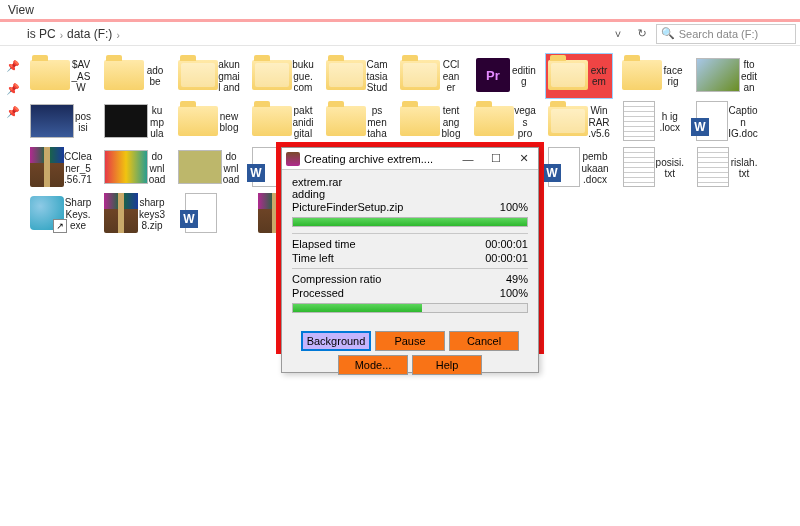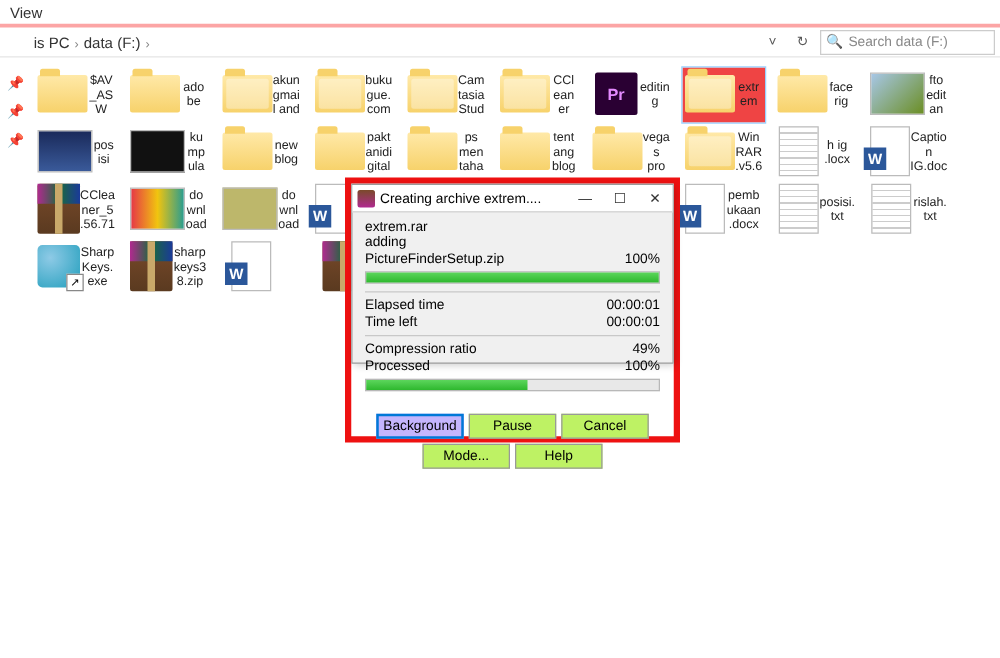--- a/index.html
+++ b/index.html
@@ -31,32 +31,32 @@
 .rar { width:34px; height:40px; background:linear-gradient(#7a4a2a,#5a3a20); border-radius:2px; position:relative; }
 .rar:before{content:"";position:absolute;top:0;left:0;right:0;height:16px;background:linear-gradient(90deg,#b02a8f,#1a6a3a,#1a3a9a);}
 .rar:after{content:"";position:absolute;left:14px;top:0;bottom:0;width:6px;background:#c9a96a;}
 .exe { width:34px;height:34px;background:radial-gradient(circle at 30% 30%,#8ecae6,#219ebc);border-radius:4px;position:relative;}
 .exe:after{content:"↗";position:absolute;right:-3px;bottom:-3px;width:12px;height:12px;background:#fff;border:1px solid #888;font-size:9px;display:flex;align-items:center;justify-content:center;}
 .img { width:44px; height:34px; border:1px solid #bbb; background:#ddd center/cover; }
 .pr { width:34px;height:34px;background:#2a0033;color:#e48aff;display:flex;align-items:center;justify-content:center;font-weight:bold;font-size:13px;border-radius:2px;}
 
 
 .redframe { position:absolute; left:276px; top:142px; width:268px; height:212px; border:5px solid #ee1111; z-index:5; pointer-events:none;}
-.dialog { position:absolute; left:281px; top:147px; width:258px; height:144px; background:#f0f0f0; border:1px solid #9a9a9a; z-index:6; box-shadow:2px 2px 6px rgba(0,0,0,.2); font-size:11px; }
+.dialog { position:absolute; left:281px; top:147px; width:258px; height:226px; background:#f0f0f0; border:1px solid #9a9a9a; z-index:6; box-shadow:2px 2px 6px rgba(0,0,0,.2); font-size:11px; }
 .dlg-title { height:22px; background:#fff; display:flex; align-items:center; padding-left:4px; border-bottom:1px solid #ccc; }
 .dlg-title .ticon{width:14px;height:14px;margin-right:4px;background:linear-gradient(#7a4a2a,#b02a8f);border-radius:2px;}
 .dlg-title .spacer{flex:1;}
 .dlg-title .winbtn{width:28px;height:20px;display:flex;align-items:center;justify-content:center;color:#333;}
 .dlg-body{padding:6px 10px;}
 .dlg-line{display:flex;justify-content:space-between;padding:1px 0;}
 .bar{height:10px;background:#e8e8e8;border:1px solid #b8b8b8;margin:3px 0 6px;}
 .bar .fill{height:100%;background:linear-gradient(#5cd65c,#2eb82e);}
 hr.sep{border:none;border-top:1px solid #c8c8c8;margin:3px 0;}
 .dlg-btns{display:flex;gap:4px;justify-content:center;flex-wrap:wrap;padding:6px 8px 8px;}
-.dlg-btns button{width:70px;height:20px;font-size:11px;background:#bef264;border:1px solid #999;}
+.dlg-btns button{width:70px;height:20px;font-size:11px;background:#f97316;border:1px solid #999;}
 .dlg-btns button.primary{border:2px solid #0078d7;background:#c4b5fd;}
 </style>
 </head>
 <body>
 
 <div class="titlebar">
   <span>View</span>
 </div>
 
 <div class="addrrow">

